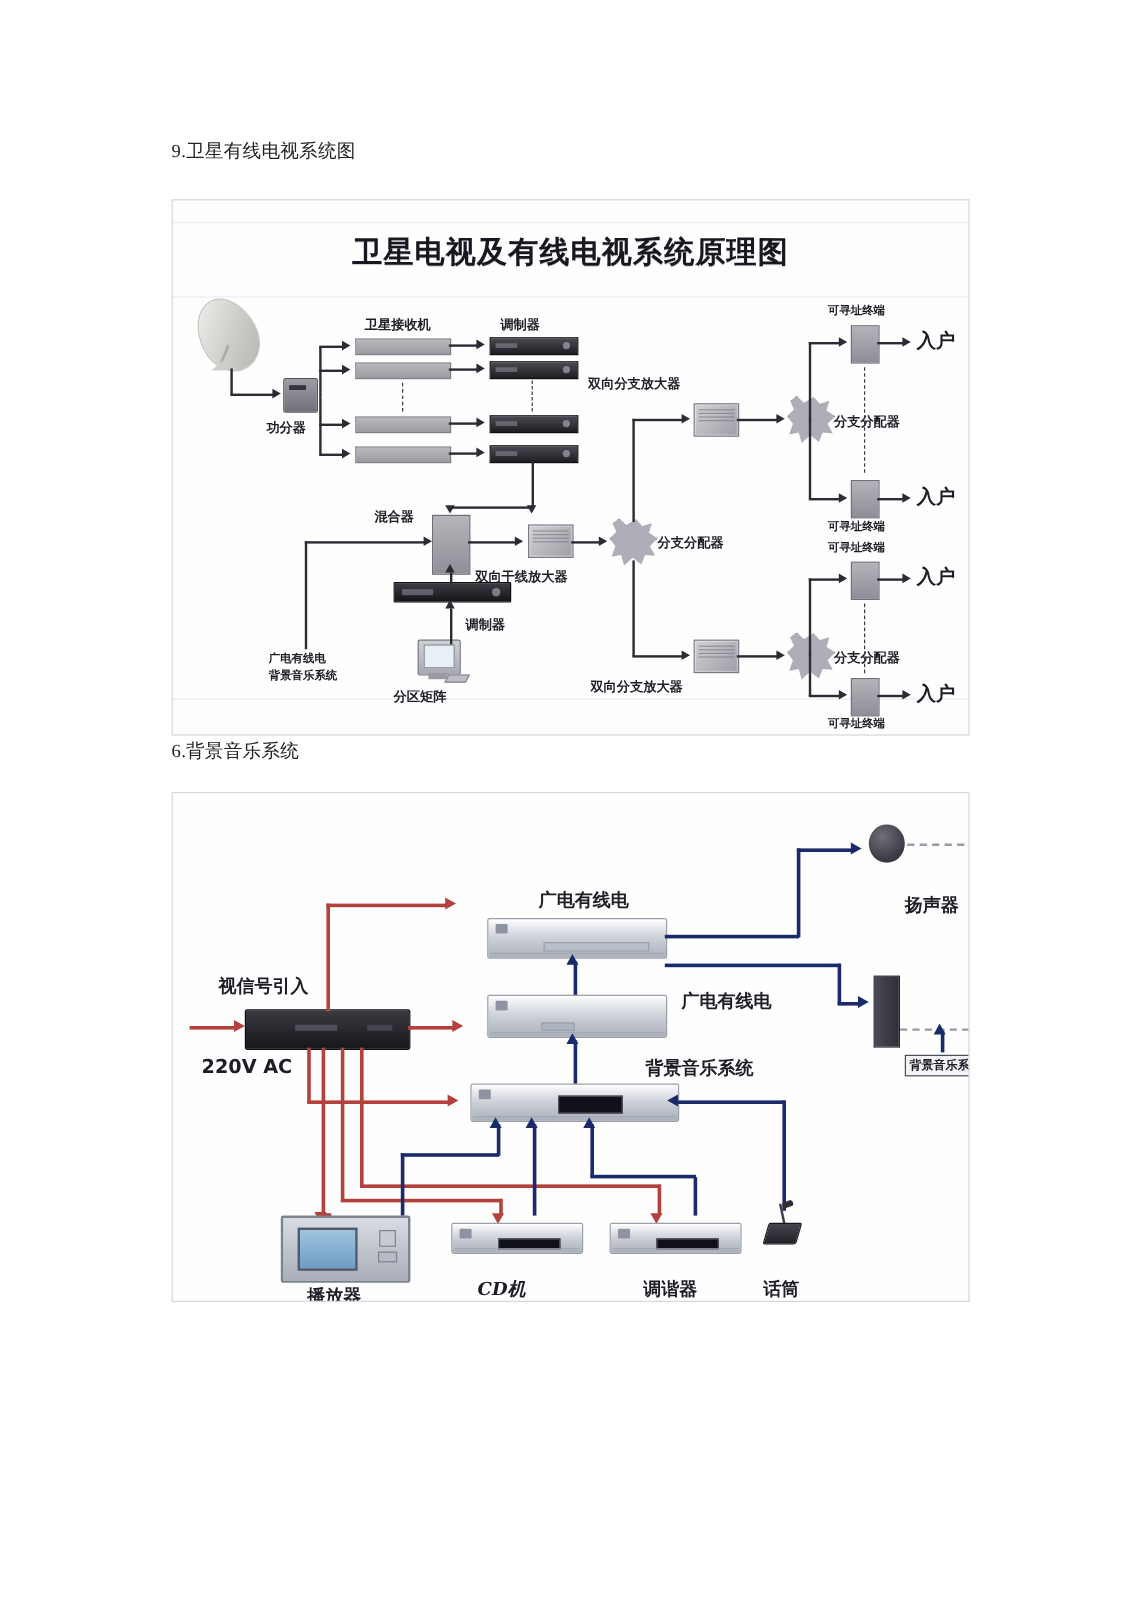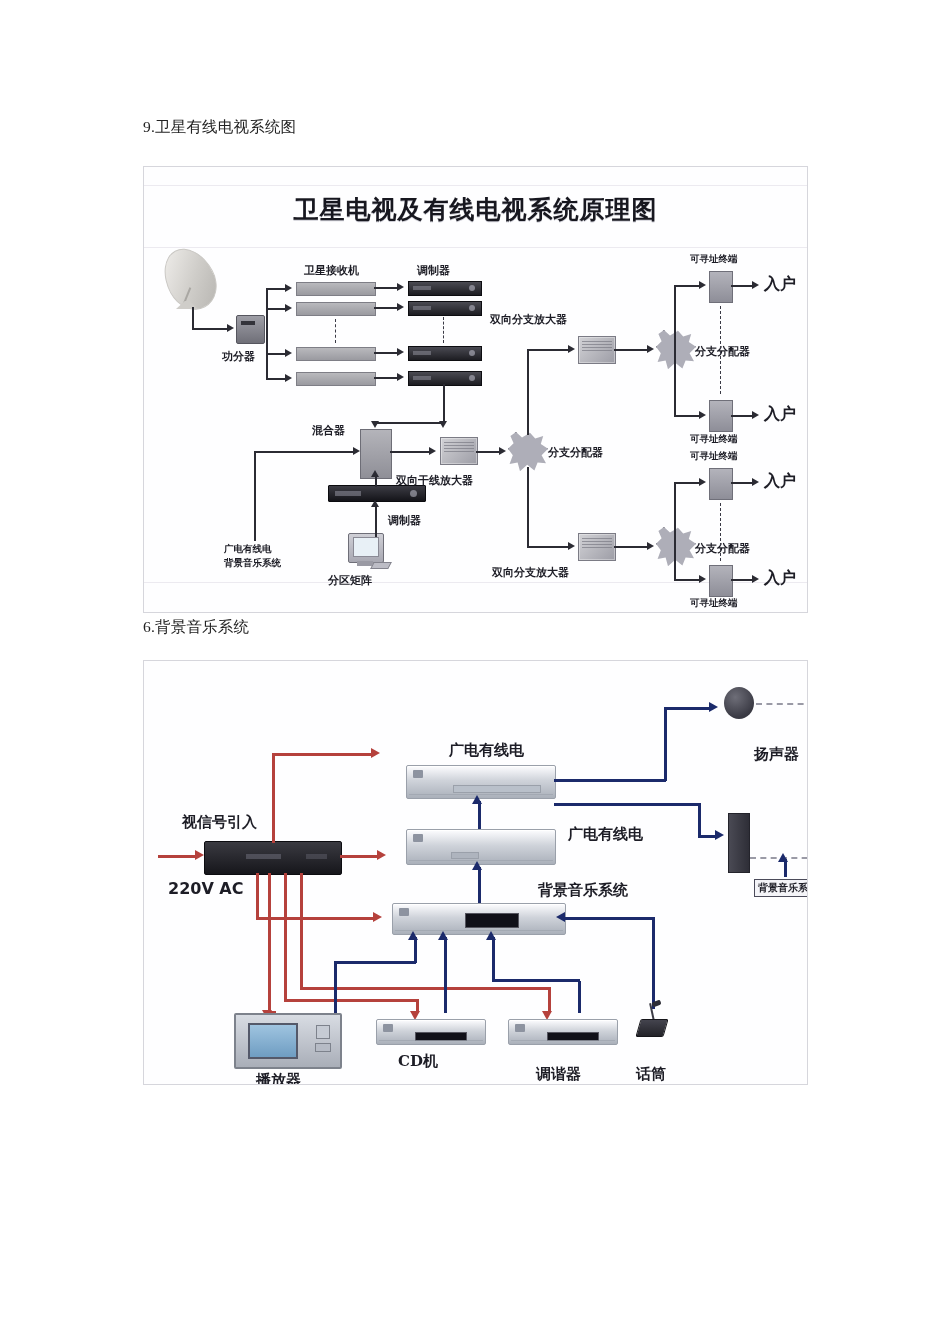--- a/index.html
+++ b/index.html
@@ -388,21 +388,21 @@
       <div class="player" style="left:90px;top:352px;width:104px;height:52px;">
         <div class="pscr"></div>
           <div class="pkn"></div>
           <div class="pb"></div>
       </div>
       <div class="lbl l" style="left:112px;top:410px;">播放器</div>
 
       <div class="rack silver" style="left:232px;top:358px;width:108px;height:24px;">
         <div class="screenstrip" style="left:38px;top:12px;width:50px;height:7px;"></div>
       </div>
-      <div class="lbl l" style="left:254px;top:391px;">CD机</div>
+      <div class="lbl l" style="left:254px;top:404px;font-style:italic;">CD机</div>
 
       <div class="rack silver" style="left:364px;top:358px;width:108px;height:24px;">
         <div class="screenstrip" style="left:38px;top:12px;width:50px;height:7px;"></div>
       </div>
       <div class="lbl l" style="left:392px;top:404px;">调谐器</div>
 
       <div class="mic" style="left:494px;top:340px;width:40px;height:40px;">
         <div class="mstem"></div>
           <div class="mhead"></div>
           <div class="mbase"></div>

